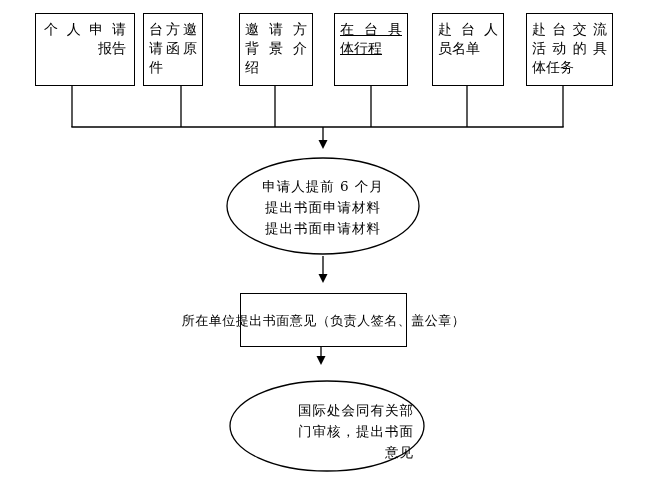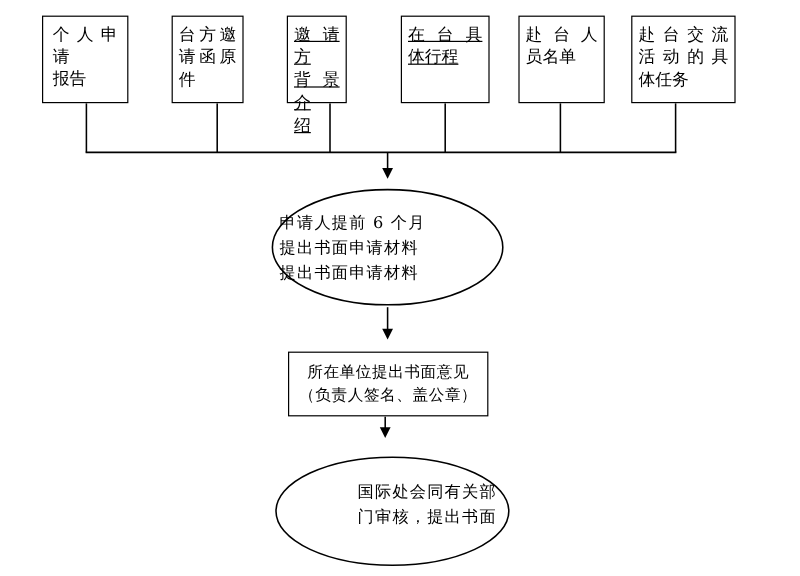--- a/index.html
+++ b/index.html
@@ -21,52 +21,52 @@
     position: absolute;
     top: 13px;
     height: 73px;
     border: 1.5px solid #000000;
     box-sizing: border-box;
     background: #ffffff;
     font-size: 14px;
     line-height: 19px;
     padding: 6px 5px 0 5px;
   }
-  #box1 { left: 35px;  width: 72px; padding-left: 8px; padding-right: 8px; }
+  #box1 { left: 35px;  width: 100px; padding-left: 8px; padding-right: 8px; }
   #box2 { left: 143px; width: 60px; }
-  #box3 { left: 239px; width: 50px; text-decoration: underline; }
+  #box3 { left: 239px; width: 74px; }
   #box4 { left: 334px; width: 74px; text-decoration: underline; }
   #box5 { left: 432px; width: 72px; }
   #box6 { left: 526px; width: 87px; }
   .ln { width: 100%; }
   .lj { text-align: justify; text-align-last: justify; }
   .ll { text-align: left; }
-  .lc { text-align: left; font-family: Liberation Mono, monospace; }
+  .lc { text-align: right; }
 
   
   .rectnode {
     position: absolute;
     left: 240px; top: 293px; width: 167px; height: 54px;
     border: 1.5px solid #000000;
     box-sizing: border-box;
     background: #ffffff;
-    display: flex; flex-direction: column;
+    display: flex; flex-direction: row;
     align-items: center; justify-content: center;
     font-size: 13px; line-height: 19px; letter-spacing: 0.5px;
   }
   .rectnode .ln { white-space: nowrap; width: auto; }
 
   
   .etext {
     position: absolute;
     font-size: 13.5px; line-height: 21px; letter-spacing: 1px;
   }
   #e1text {
     left: 233px; top: 176px; width: 180px;
-    display: flex; flex-direction: column; 
+    display: flex; flex-direction: column; align-items: center;
   }
   #e1text .ln { white-space: nowrap; width: auto; }
   #e2text { left: 269px; top: 400px; width: 145px; text-align: right; }
   #e2text .ln { white-space: nowrap; }
 </style>
 </head>
 <body>
 
 <div class="canvas">
 
@@ -135,15 +135,16 @@
   </div>
 
   <div class="rectnode">
     <div class="ln">所在单位提出书面意见</div>
     <div class="ln">（负责人签名、盖公章）</div>
   </div>
 
   <div class="etext" id="e2text">
     <div class="ln">国际处会同有关部</div>
     <div class="ln">门审核，提出书面</div>
+    <div class="ln">意见</div>
   </div>
 
 </div>
 
 </body></html>

